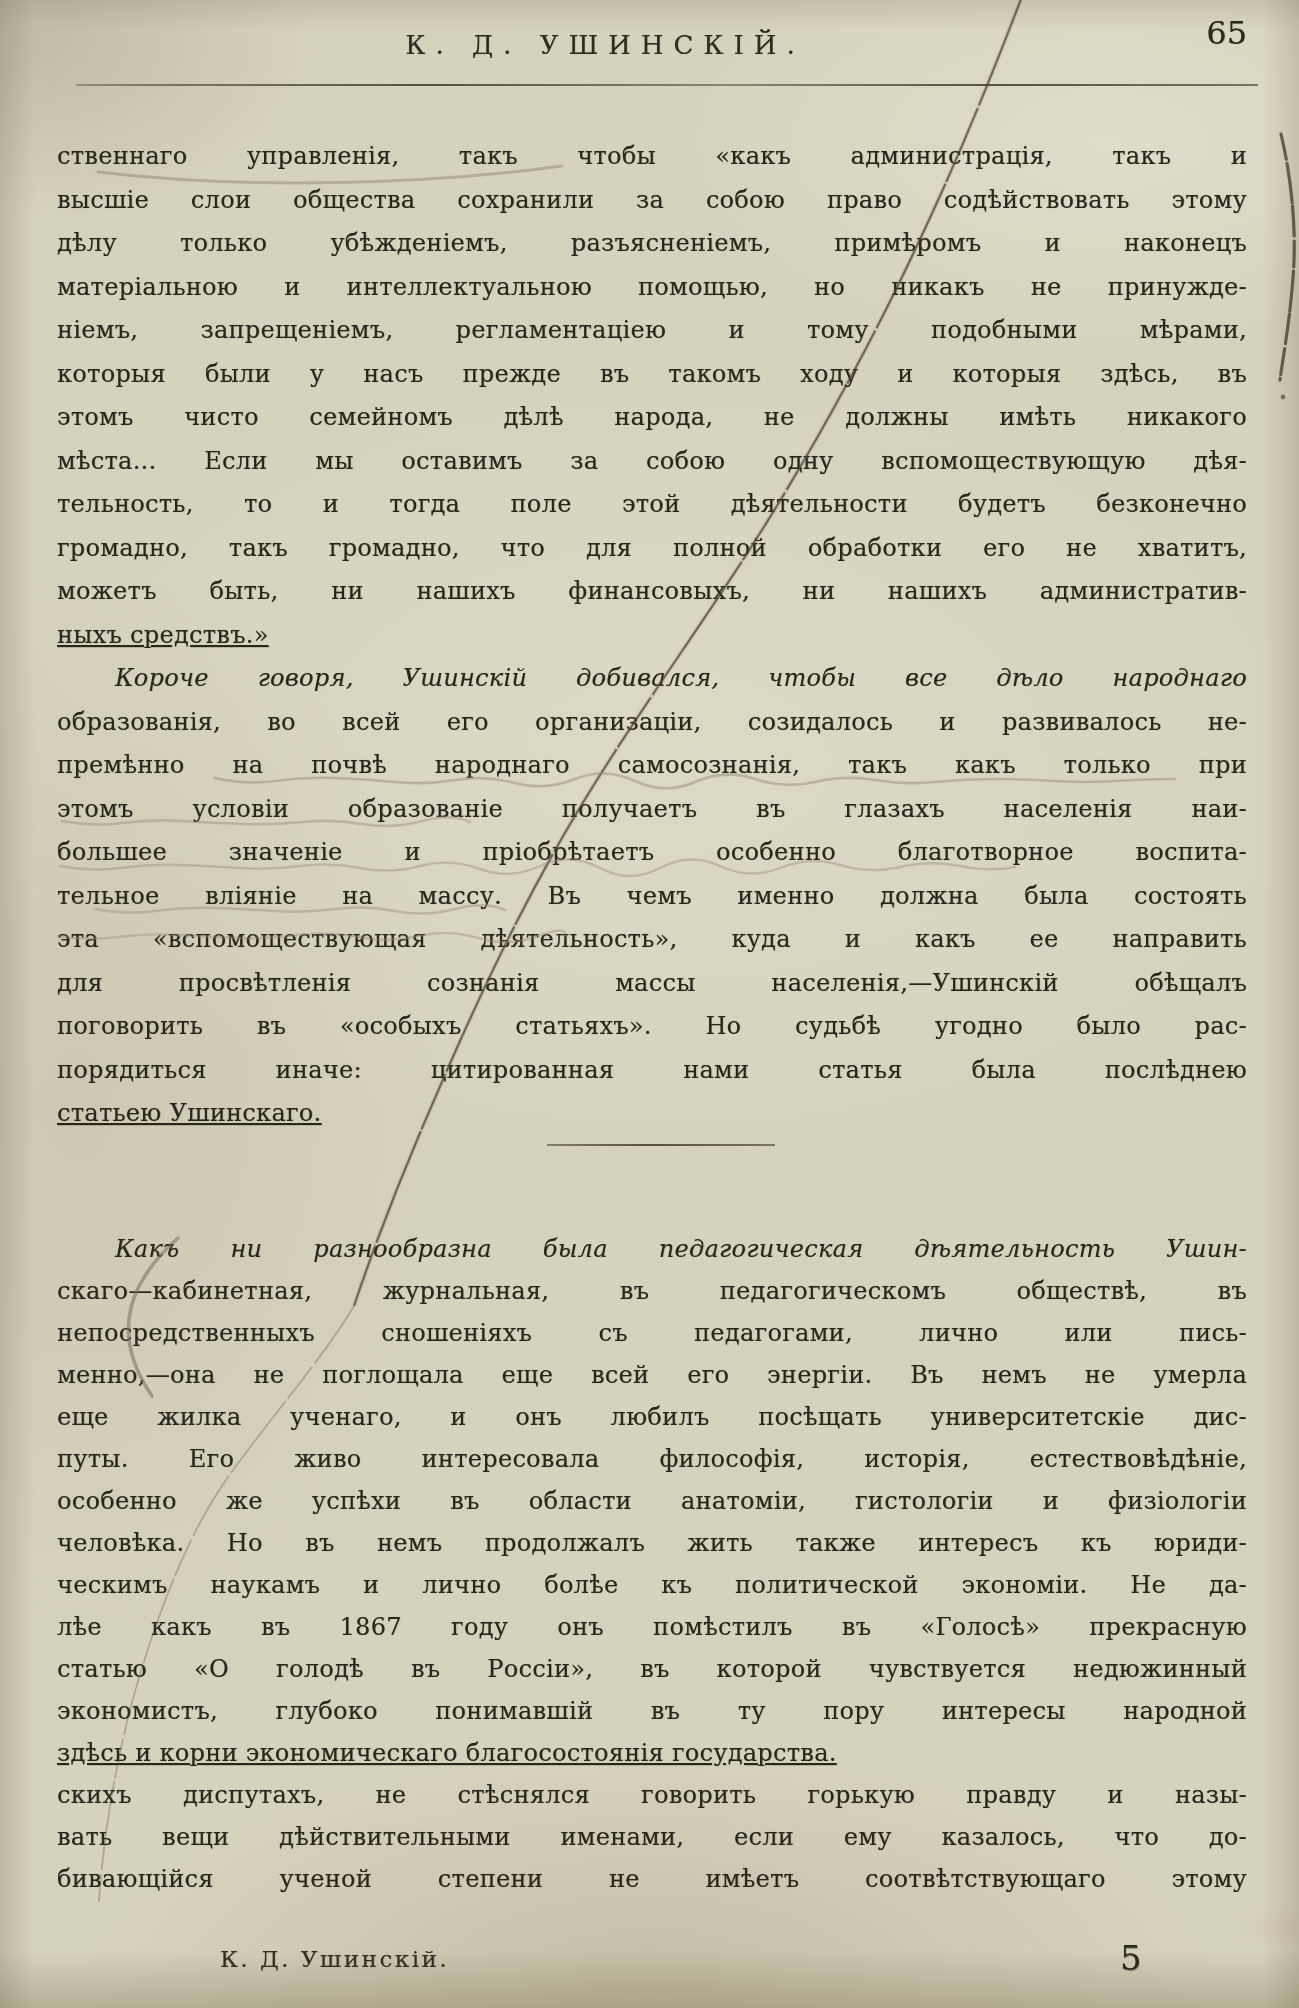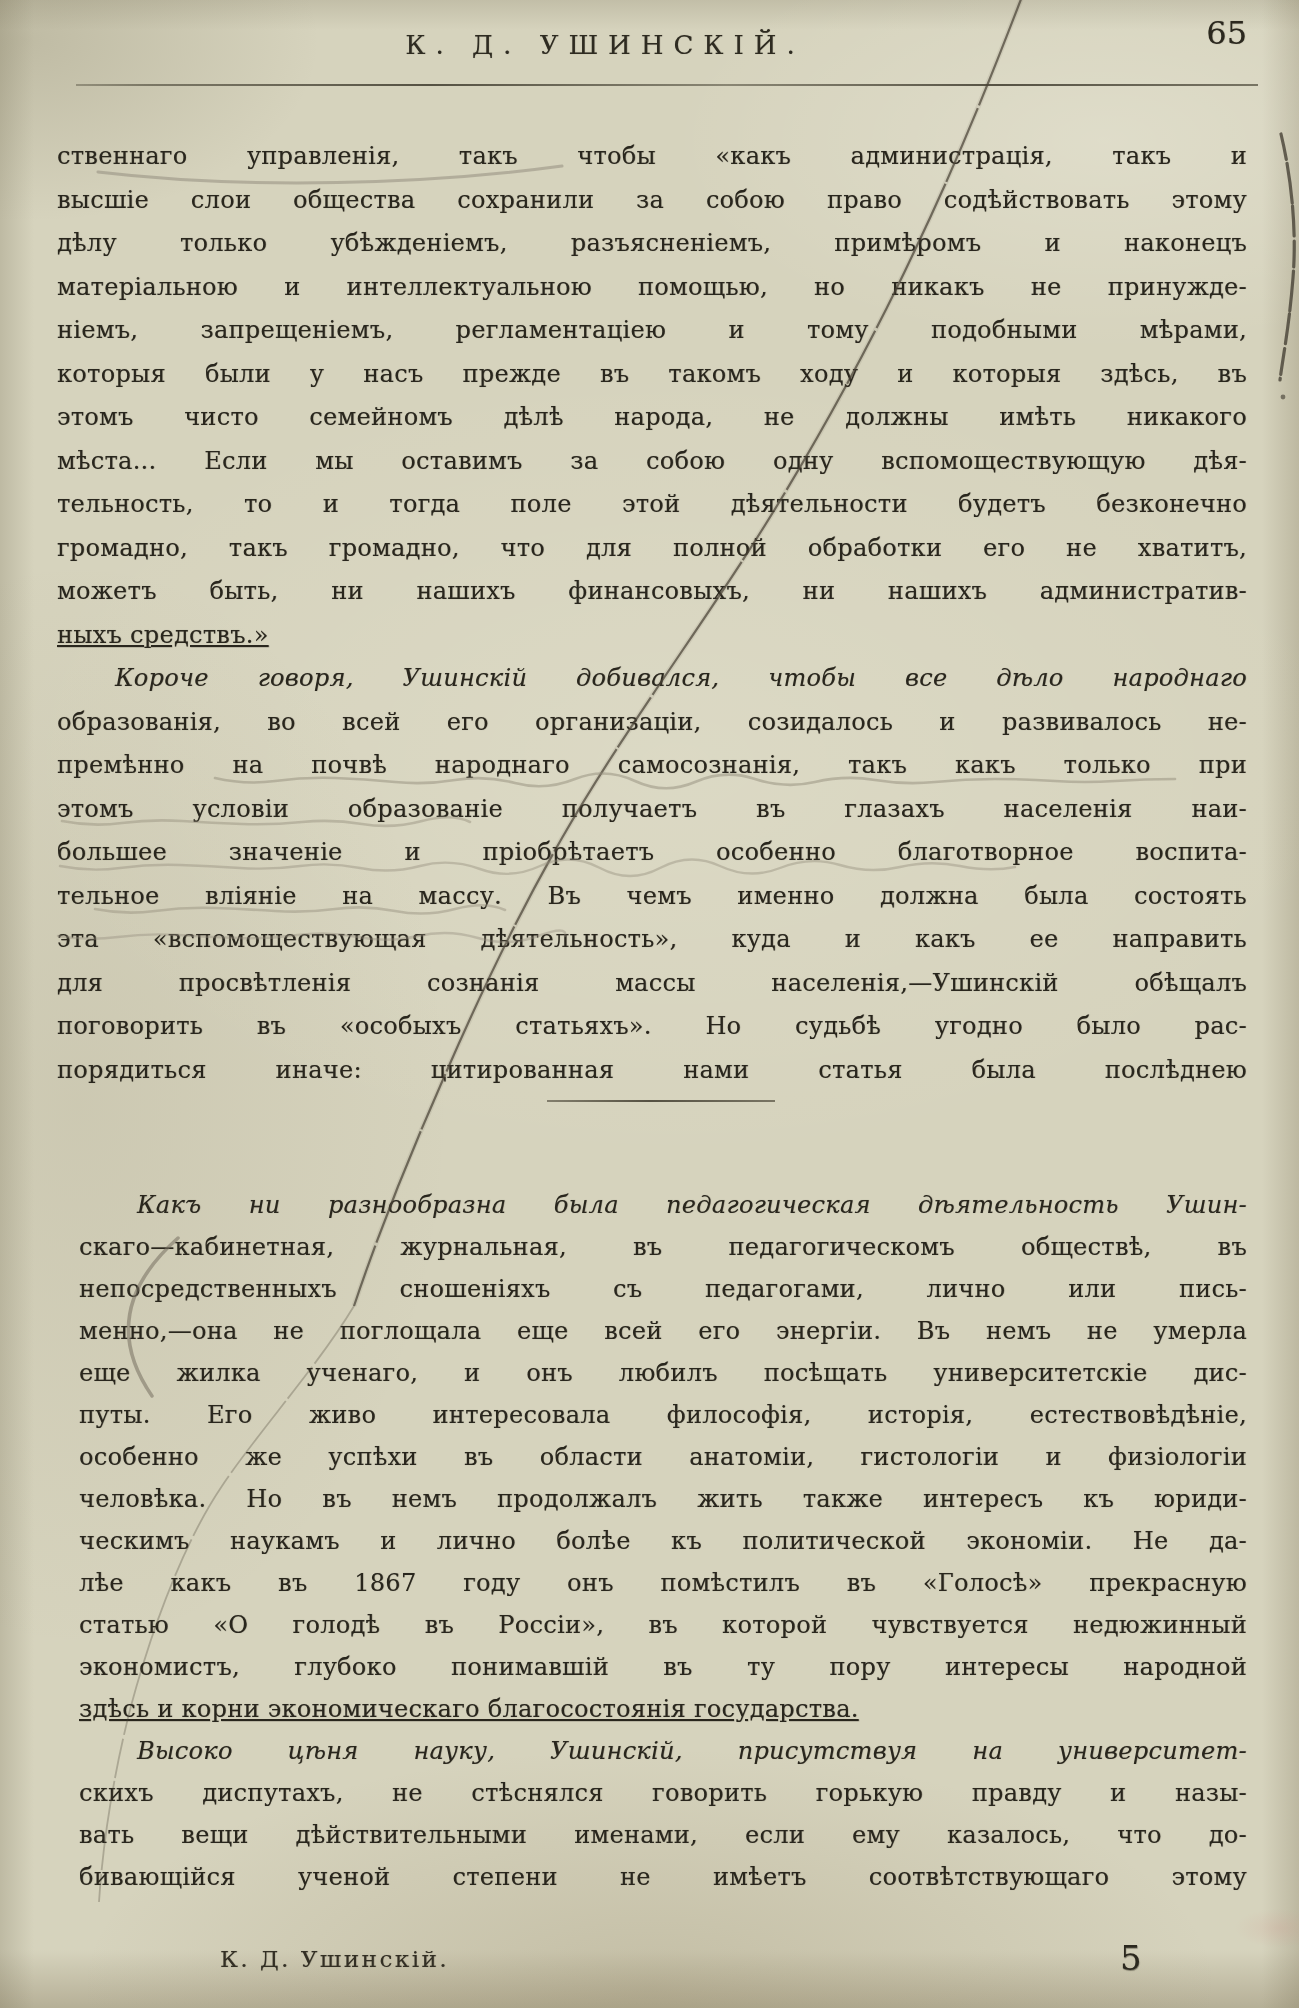--- a/index.html
+++ b/index.html
@@ -37,21 +37,21 @@
   }
   
   .body-block{position:absolute;left:57px;top:135px;width:1190px;}
   .line{
     font-size:24px;letter-spacing:.3px;
     text-align:justify;text-align-last:justify;
     text-shadow:.4px .4px .7px rgba(35,32,24,.42);
     white-space:normal;overflow:visible;
   }
   .p-a .line{height:43.5px;line-height:43.5px;}
-  .p-b .line{height:42px;line-height:42px;margin-left:22px;}
+  .p-b .line{height:42px;line-height:42px;}
   .line.indent{padding-left:58px;font-style:italic;}
   .line.end{text-align-last:left;text-decoration:underline;}
   .separator{position:relative;height:92px;}
   .separator .rule{
     position:absolute;left:490px;top:8px;width:228px;height:2px;
     background:linear-gradient(90deg,#4a453699,#353023cc 45%,#4a4536aa);
   }
   
   .footer-title{
     position:absolute;left:220px;top:1946px;
@@ -92,20 +92,21 @@
       <div class="line indent">Короче говоря, Ушинскій добивался, чтобы все дѣло народнаго</div>
       <div class="line">образованія, во всей его организаціи, созидалось и развивалось не-</div>
       <div class="line">премѣнно на почвѣ народнаго самосознанія, такъ какъ только при</div>
       <div class="line">этомъ условіи образованіе получаетъ въ глазахъ населенія наи-</div>
       <div class="line">большее значеніе и пріобрѣтаетъ особенно благотворное воспита-</div>
       <div class="line">тельное вліяніе на массу. Въ чемъ именно должна была состоять</div>
       <div class="line">эта «вспомоществующая дѣятельность», куда и какъ ее направить</div>
       <div class="line">для просвѣтленія сознанія массы населенія,—Ушинскій обѣщалъ</div>
       <div class="line">поговорить въ «особыхъ статьяхъ». Но судьбѣ угодно было рас-</div>
       <div class="line">порядиться иначе: цитированная нами статья была послѣднею</div>
+      <div class="line end">статьею Ушинскаго.</div>
     </div>
 
     <div class="separator">
       <div class="rule"></div>
     </div>
 
     <div class="p-b">
       <div class="line indent">Какъ ни разнообразна была педагогическая дѣятельность Ушин-</div>
       <div class="line">скаго—кабинетная, журнальная, въ педагогическомъ обществѣ, въ</div>
       <div class="line">непосредственныхъ сношеніяхъ съ педагогами, лично или пись-</div>
@@ -114,21 +115,20 @@
       <div class="line">путы. Его живо интересовала философія, исторія, естествовѣдѣніе,</div>
       <div class="line">особенно же успѣхи въ области анатоміи, гистологіи и физіологіи</div>
       <div class="line">человѣка. Но въ немъ продолжалъ жить также интересъ къ юриди-</div>
       <div class="line">ческимъ наукамъ и лично болѣе къ политической экономіи. Не да-</div>
       <div class="line">лѣе какъ въ 1867 году онъ помѣстилъ въ «Голосѣ» прекрасную</div>
       <div class="line">статью «О голодѣ въ Россіи», въ которой чувствуется недюжинный</div>
       <div class="line">экономистъ, глубоко понимавшій въ ту пору интересы народной</div>
       <div class="line end">здѣсь и корни экономическаго благосостоянія государства.</div>
     </div>
     <div class="p-b">
-      <div class="line indent">Высоко цѣня науку, Ушинскій, присутствуя на университет-</div>
       <div class="line">скихъ диспутахъ, не стѣснялся говорить горькую правду и назы-</div>
       <div class="line">вать вещи дѣйствительными именами, если ему казалось, что до-</div>
       <div class="line">бивающійся ученой степени не имѣетъ соотвѣтствующаго этому</div>
     </div>
   </div>
 
   <div class="footer-title">К. Д. Ушинскій.</div>
   <div class="sheet-number">5</div>
 
   <svg class="marks" width="1299" height="2008" viewBox="0 0 1299 2008">

